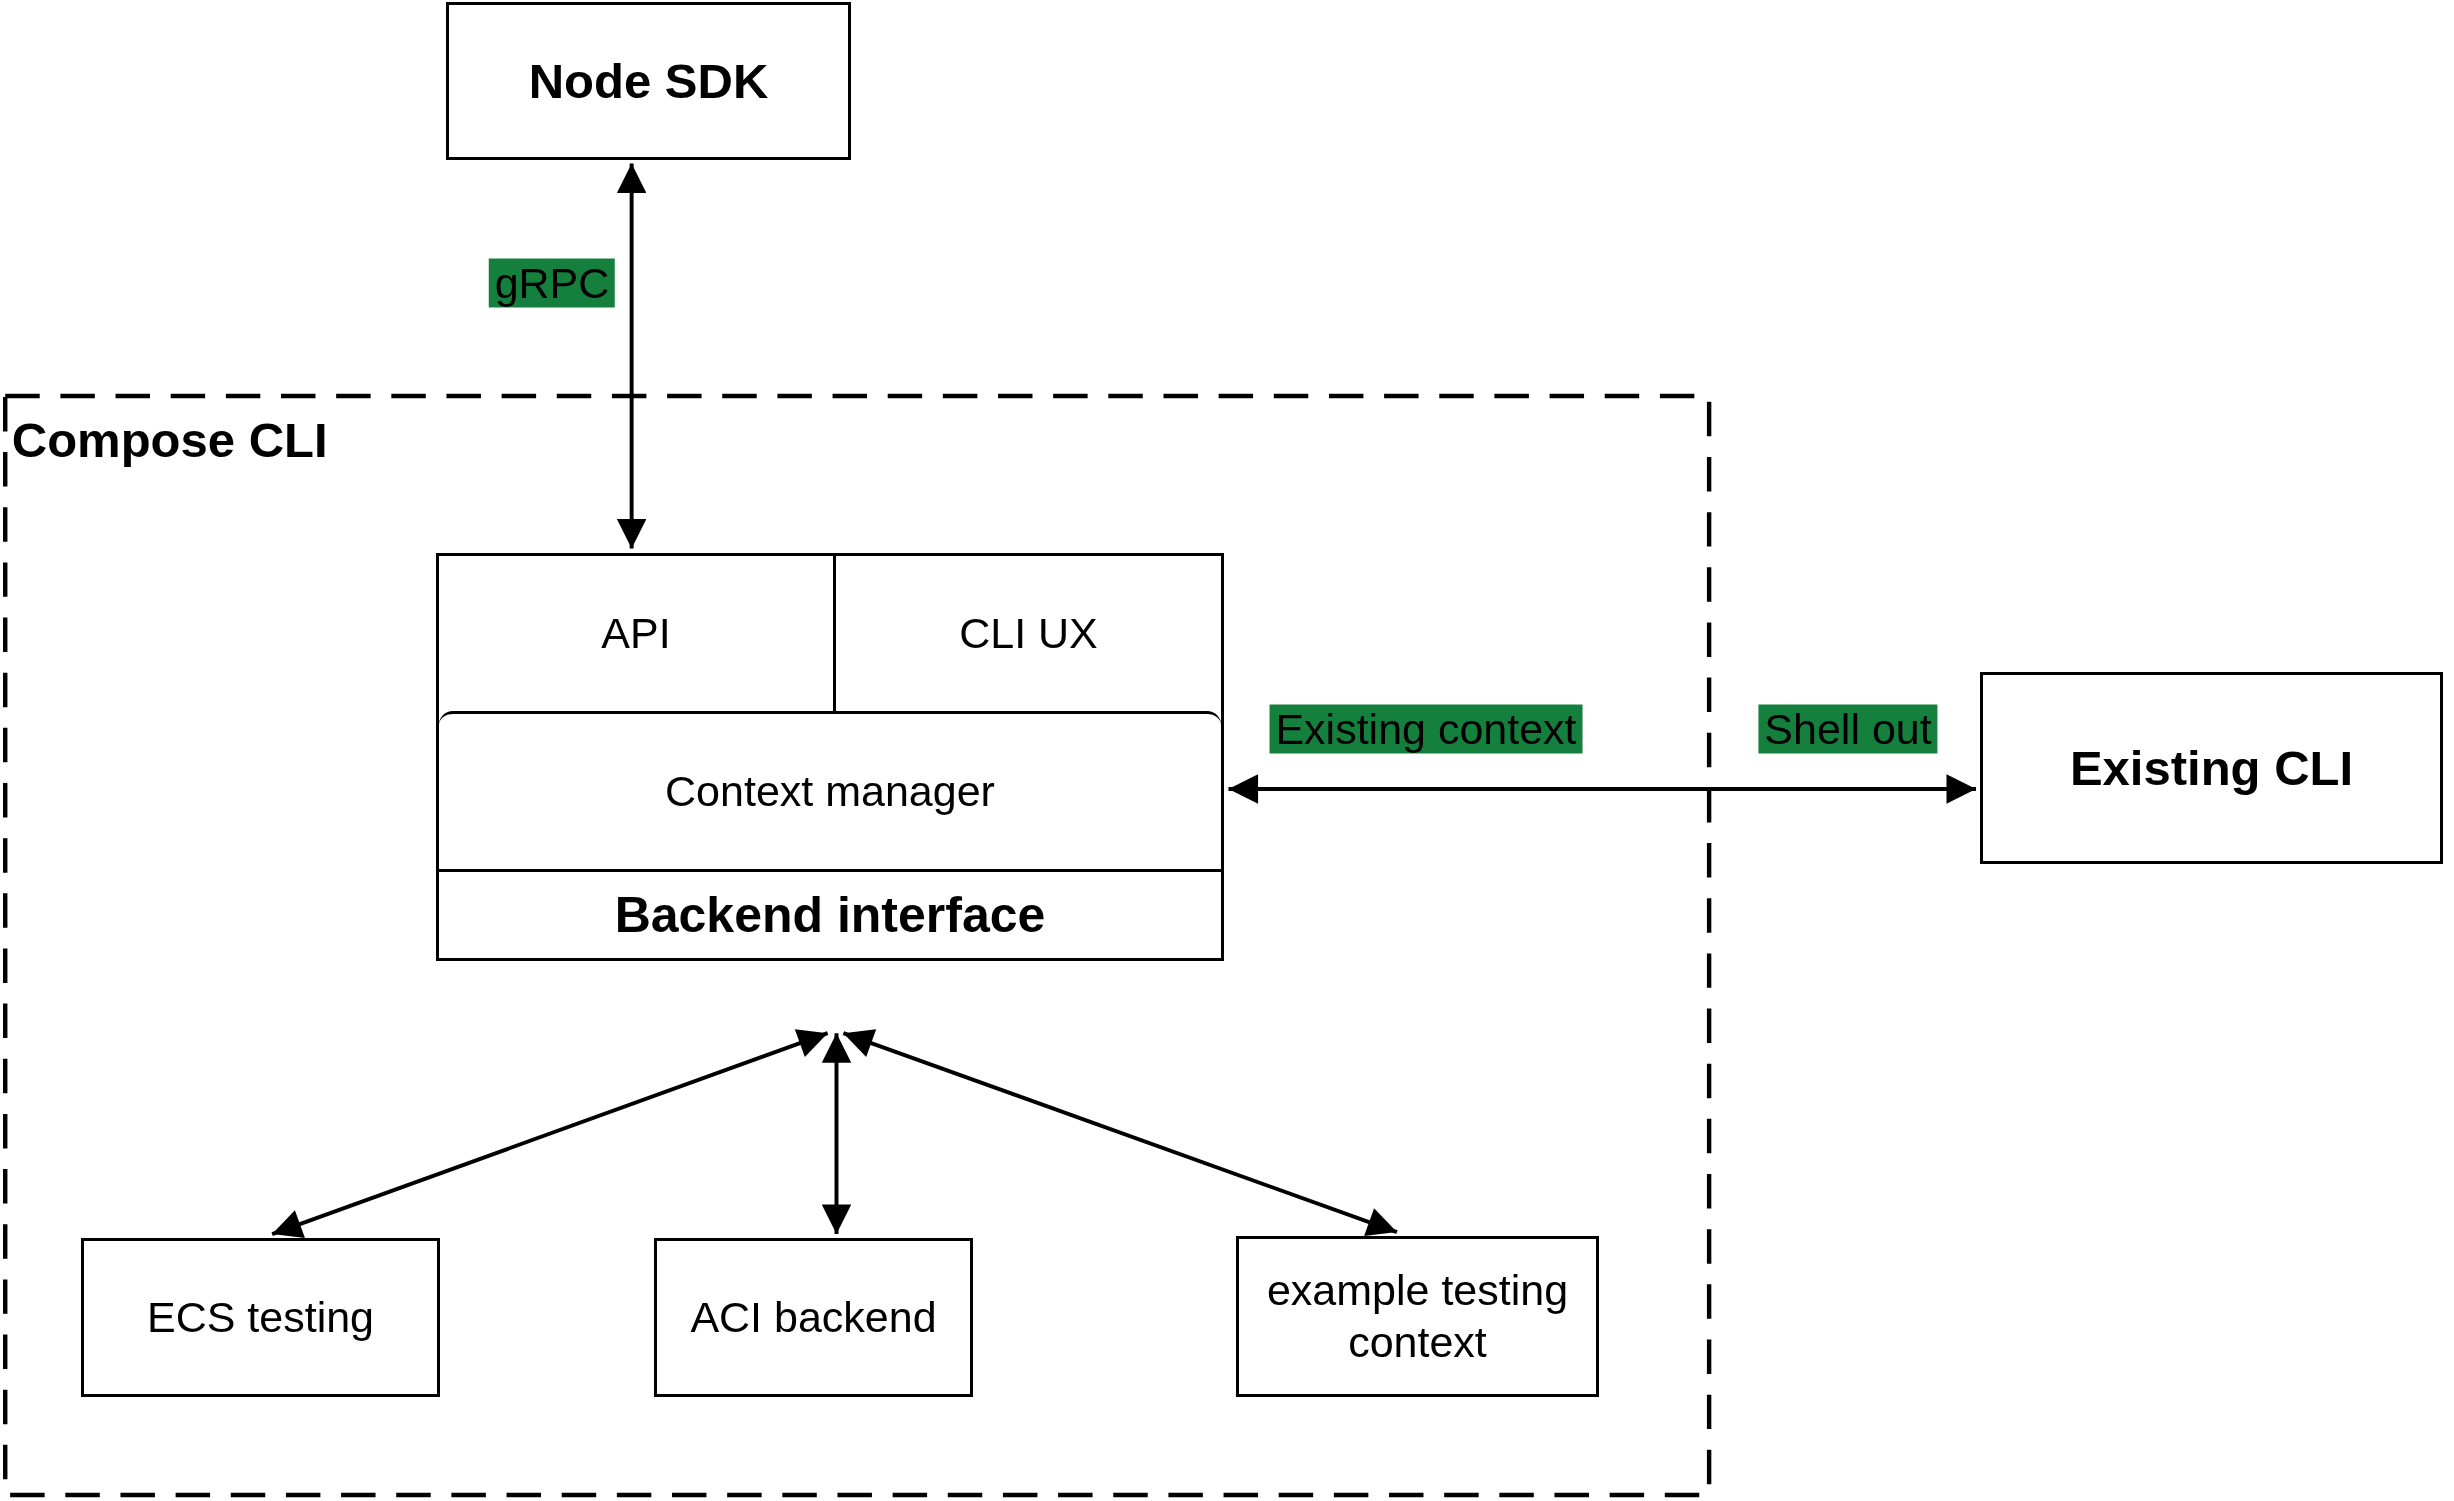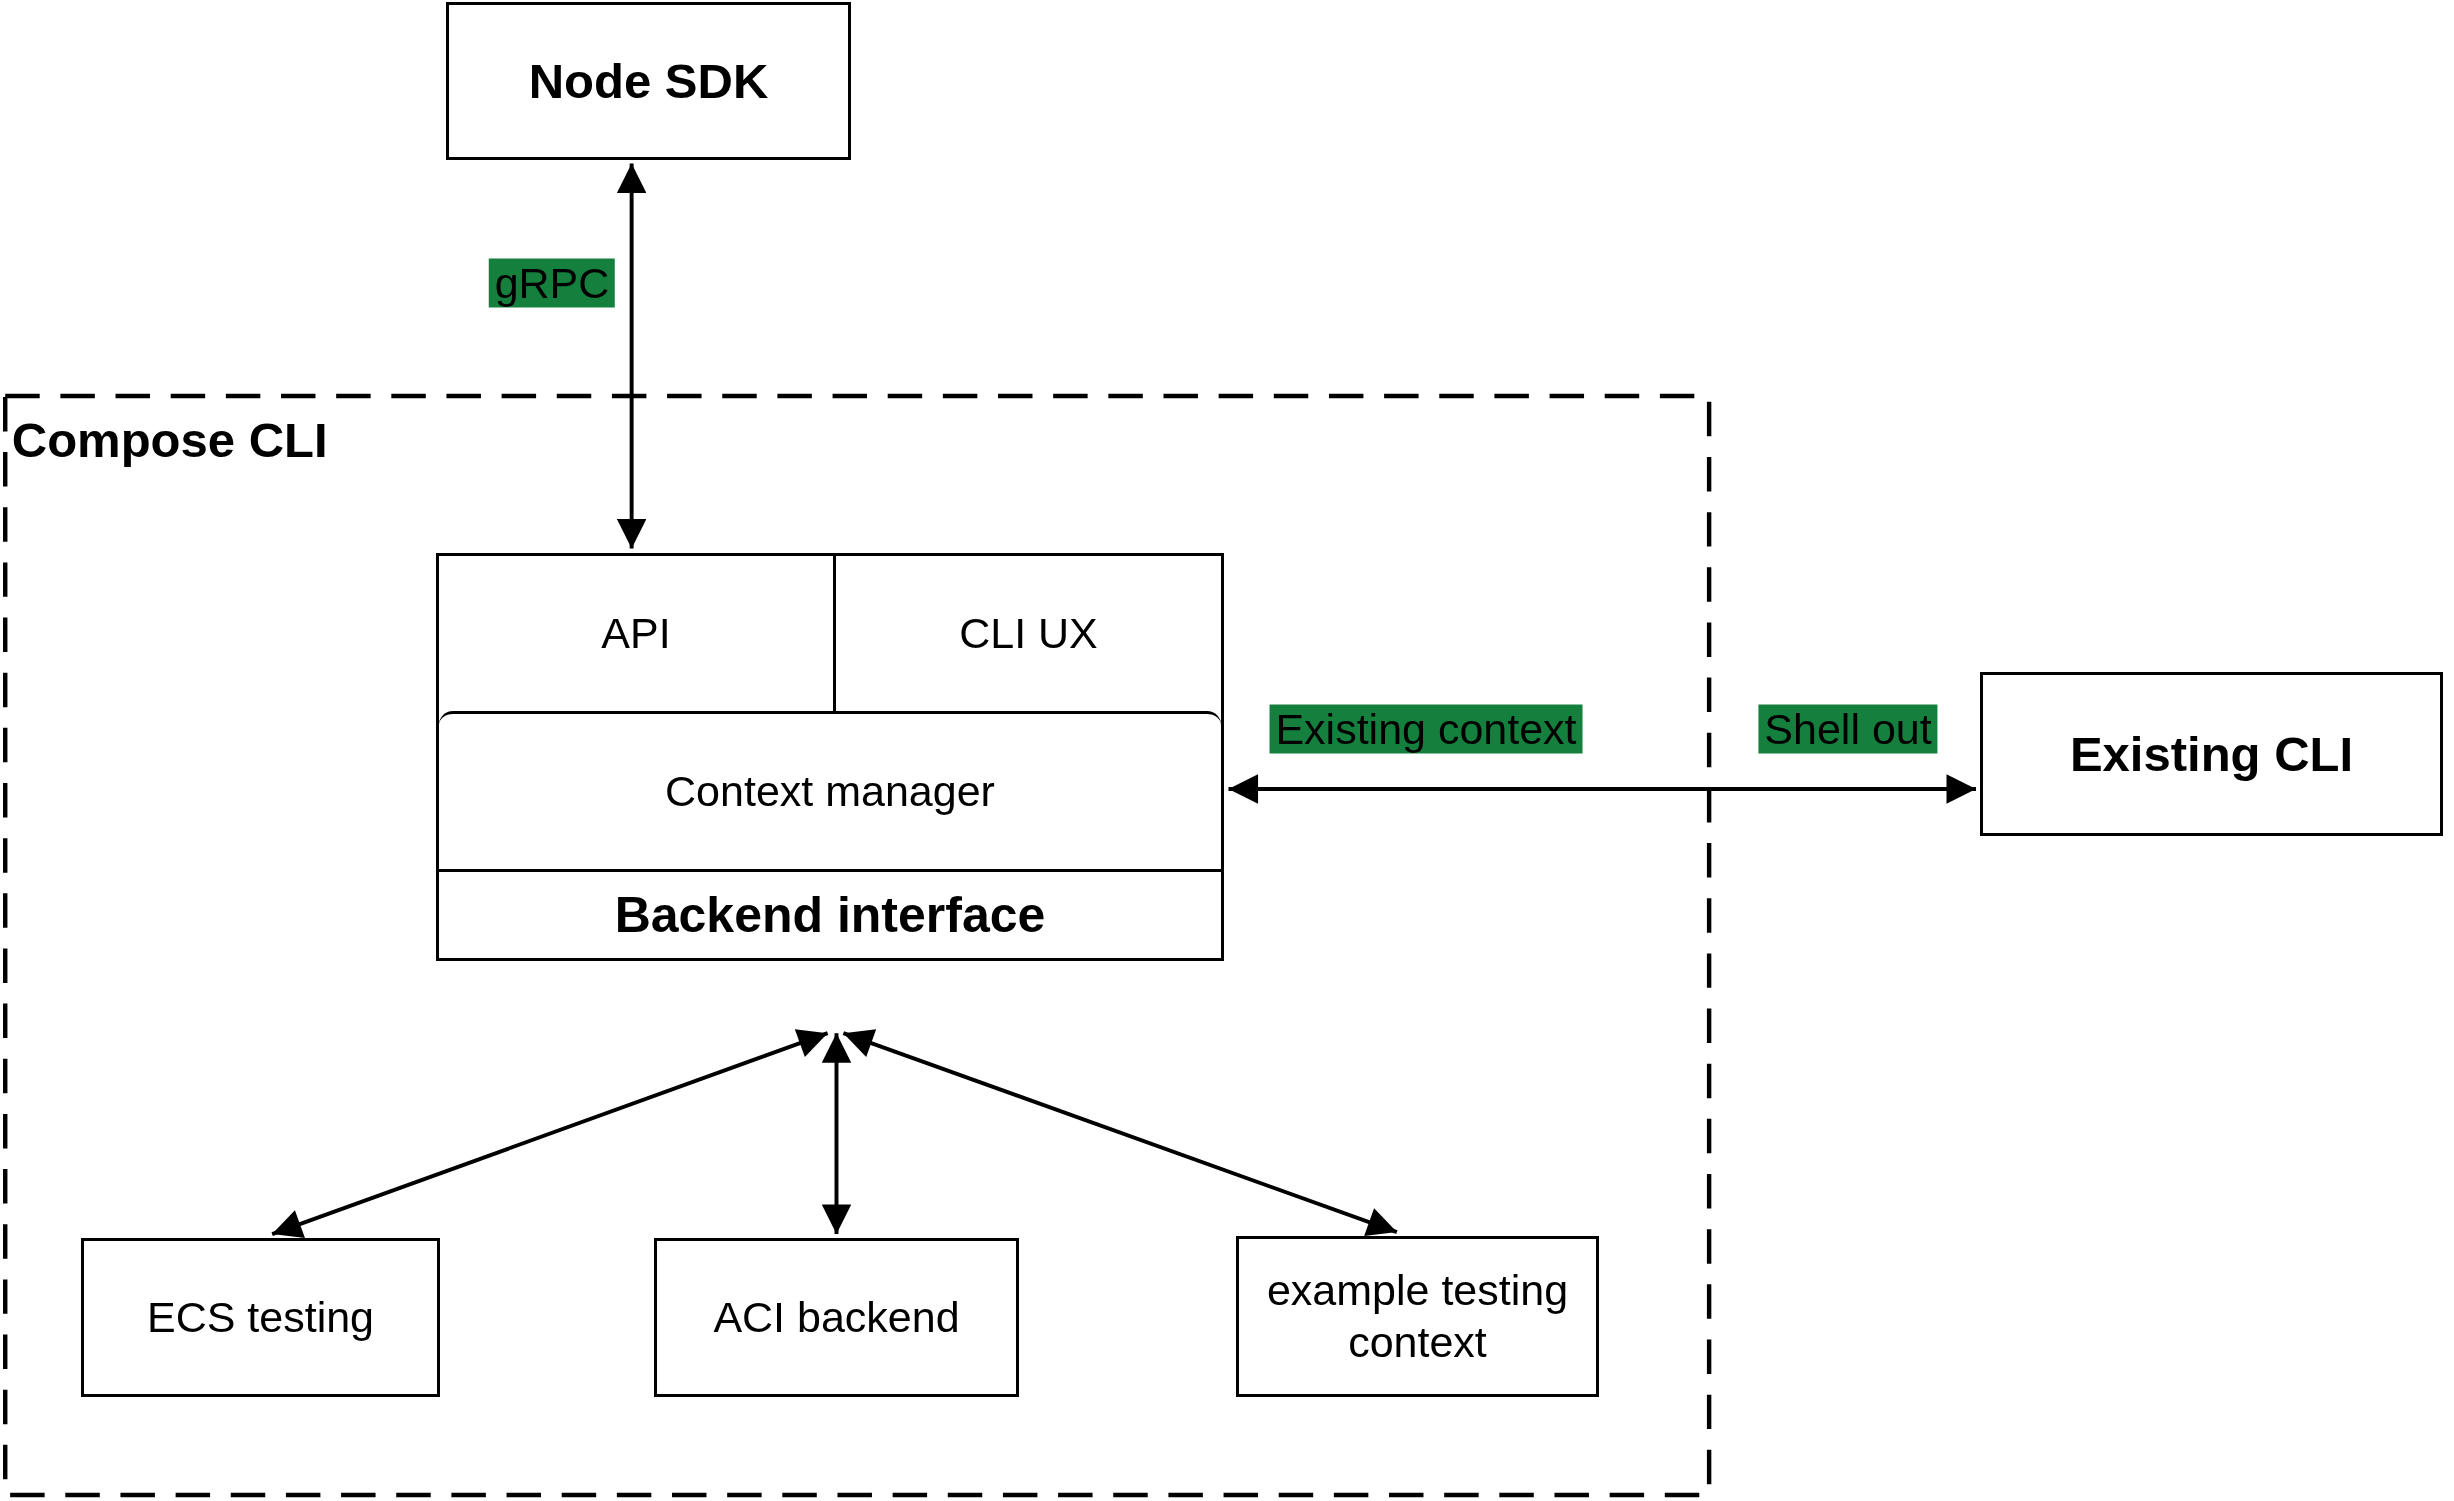--- a/index.html
+++ b/index.html
@@ -33,23 +33,23 @@
     justify-content: center;
     text-align: center;
     font-size: 43px;
     line-height: 1.2;
     box-sizing: border-box;
   }
   .bold-label { font-weight: 700; font-size: 49px; }
 
   
   .node-sdk       { left: 446px;  top: 2px;    width: 405px; height: 158px; }
-  .existing-cli   { left: 1980px; top: 672px;  width: 463px; height: 164px; }
+  .existing-cli   { left: 1980px; top: 672px;  width: 463px; height: 192px; }
   .ecs-backend    { left: 81px;   top: 1238px; width: 359px; height: 159px; }
-  .aci-backend    { left: 654px;  top: 1238px; width: 365px; height: 159px; }
+  .aci-backend    { left: 654px;  top: 1238px; width: 319px; height: 159px; }
   .example-backend{ left: 1236px; top: 1236px; width: 363px; height: 161px; padding: 0 13.8px; }
 
   
   .compound {
     position: absolute;
     left: 436px; top: 553px;
     width: 788px; height: 408px;
     background: #ffffff;
     border: 3.9px solid #000000;
     box-sizing: border-box;

